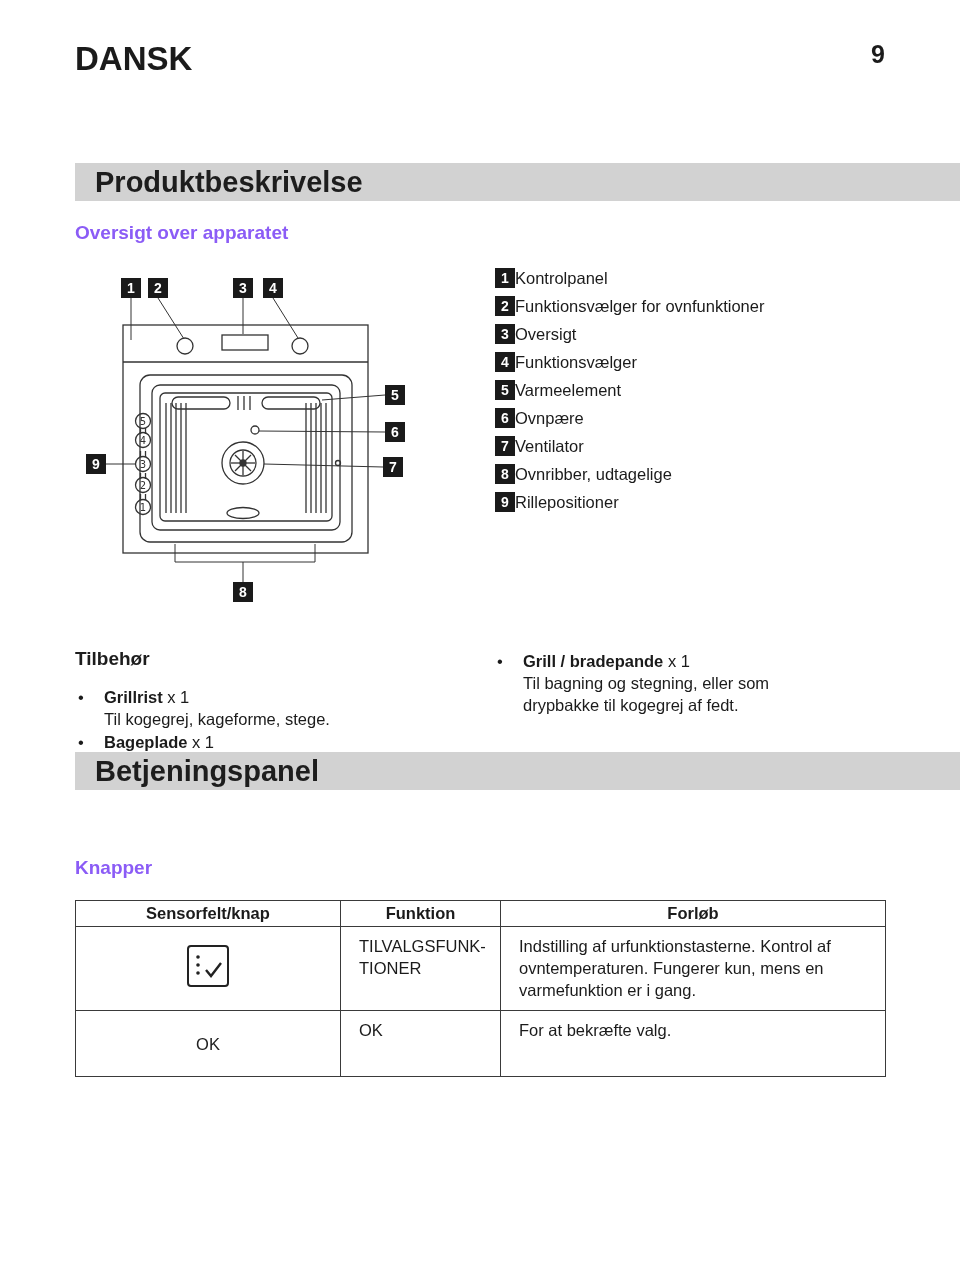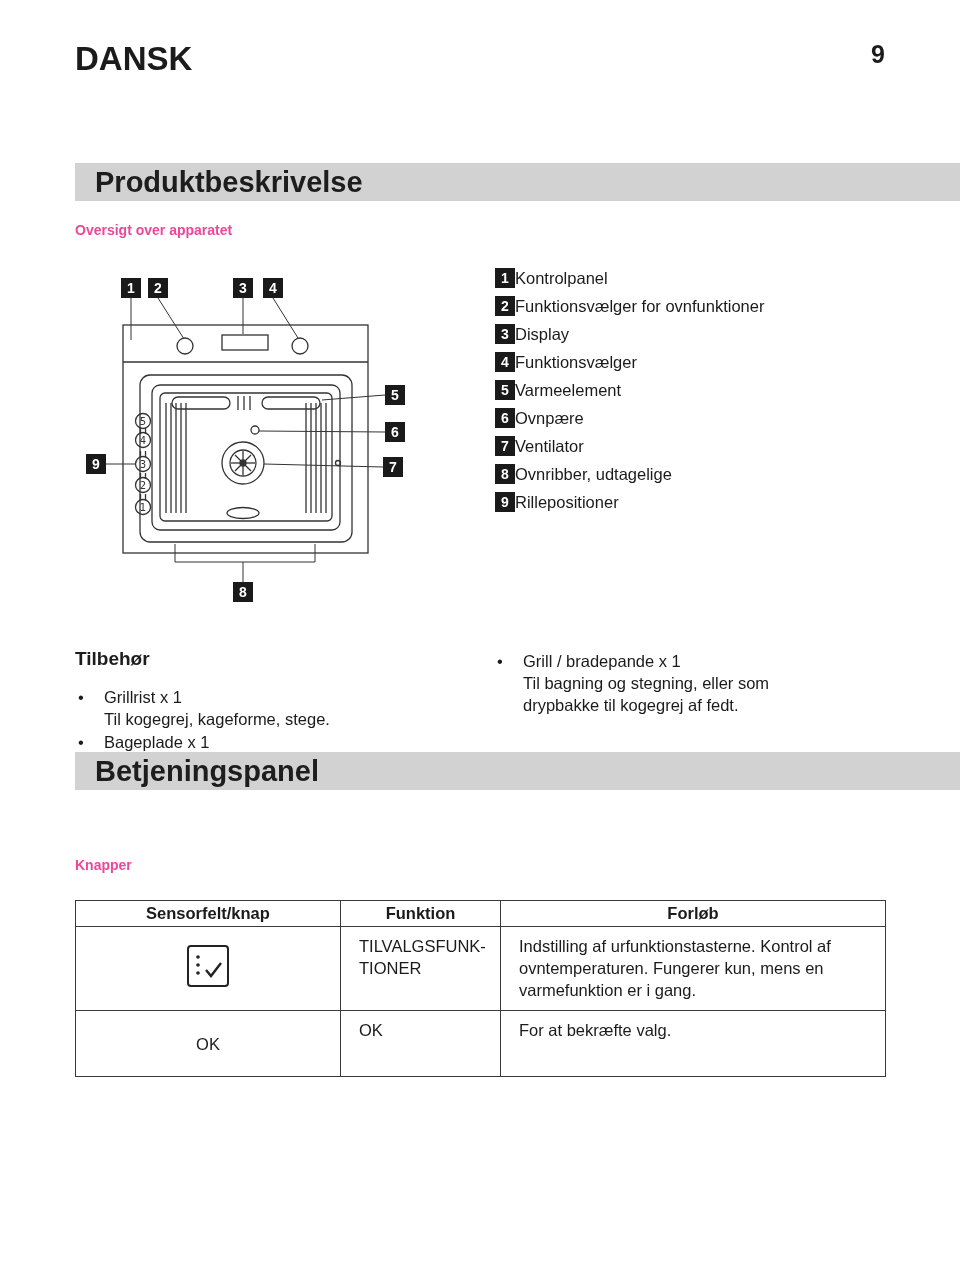--- a/index.html
+++ b/index.html
@@ -2,33 +2,33 @@
 <html><head>
 <meta charset="utf-8">
 <style>
   html,body{margin:0;padding:0;background:#fff;}
   .page{position:relative;width:960px;height:1280px;background:#ffffff;
         font-family:"Liberation Sans","DejaVu Sans",sans-serif;color:#1b1b1b;overflow:hidden;}
   .hdr-lang{position:absolute;left:75px;top:40px;font-size:33px;font-weight:bold;}
   .hdr-page{position:absolute;right:75px;top:40px;font-size:25px;font-weight:bold;}
   .banner{position:absolute;left:75px;width:924px;height:38px;background:#d2d2d2;
           font-size:29px;font-weight:bold;line-height:38px;padding-left:20px;box-sizing:border-box;color:#1d1d1d;}
-  .subhead{position:absolute;font-size:14px;font-weight:bold;color:#ec4899;}
+  .subhead{position:absolute;font-size:19px;font-weight:bold;color:#8b5cf6;}
   .oven{position:absolute;left:80px;top:265px;}
   .callout{position:absolute;width:20px;height:20px;background:#1a1a1a;color:#fff;
            font-size:14px;font-weight:bold;display:flex;align-items:center;justify-content:center;}
   .legend{position:absolute;left:495px;top:268px;}
   .legend-item{display:flex;align-items:center;margin-bottom:8px;}
   .legend-num{width:20px;height:20px;background:#1a1a1a;color:#fff;font-size:14px;font-weight:bold;
               display:flex;align-items:center;justify-content:center;flex:0 0 20px;}
   .legend-label{margin-left:0;font-size:16.5px;}
   .acc-title{position:absolute;left:75px;top:648px;font-size:19px;font-weight:bold;color:#1d1d1d;}
   .acc-item{position:absolute;display:flex;font-size:16.5px;line-height:22px;}
   .acc-bullet{width:26px;flex:0 0 26px;}
-  .b{font-weight:normal;}
+  .b{font-weight:bold;}
   .btn-table{position:absolute;left:75px;top:900px;width:810px;border-collapse:collapse;table-layout:fixed;}
   .btn-table th,.btn-table td{border:1px solid #3a3a3a;font-size:16.5px;box-sizing:border-box;}
   .btn-table th{height:26px;font-weight:bold;text-align:center;padding:2px;}
   .btn-table td{vertical-align:top;padding:8px 18px;line-height:22px;}
   td.c-sensor{text-align:center;vertical-align:middle;}
   .sensor-start{font-size:31px;letter-spacing:1px;color:#222;}
   .sensor-ok{font-size:40px;color:#222;}
   .row1 td{height:84px;}
   .row2 td{height:66px;}
   .row3 td{height:66px;}
@@ -151,21 +151,21 @@
     <div class="legend-item">
         <span class="legend-num">1</span>
         <span class="legend-label">Kontrolpanel</span>
       </div>
     <div class="legend-item">
         <span class="legend-num">2</span>
         <span class="legend-label">Funktionsvælger for ovnfunktioner</span>
       </div>
     <div class="legend-item">
         <span class="legend-num">3</span>
-        <span class="legend-label">Display</span>
+        <span class="legend-label">Oversigt</span>
       </div>
     <div class="legend-item">
         <span class="legend-num">4</span>
         <span class="legend-label">Funktionsvælger</span>
       </div>
     <div class="legend-item">
         <span class="legend-num">5</span>
         <span class="legend-label">Varmeelement</span>
       </div>
     <div class="legend-item">

